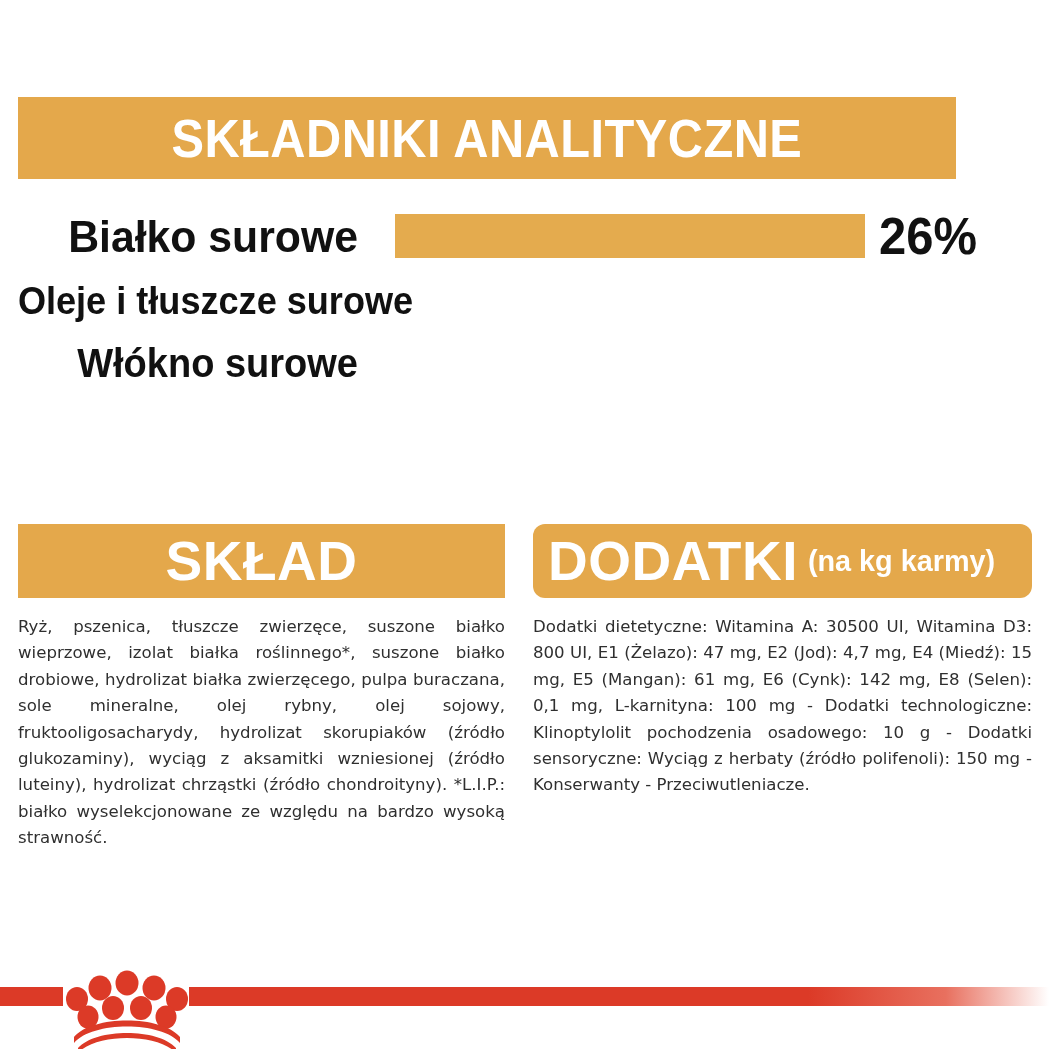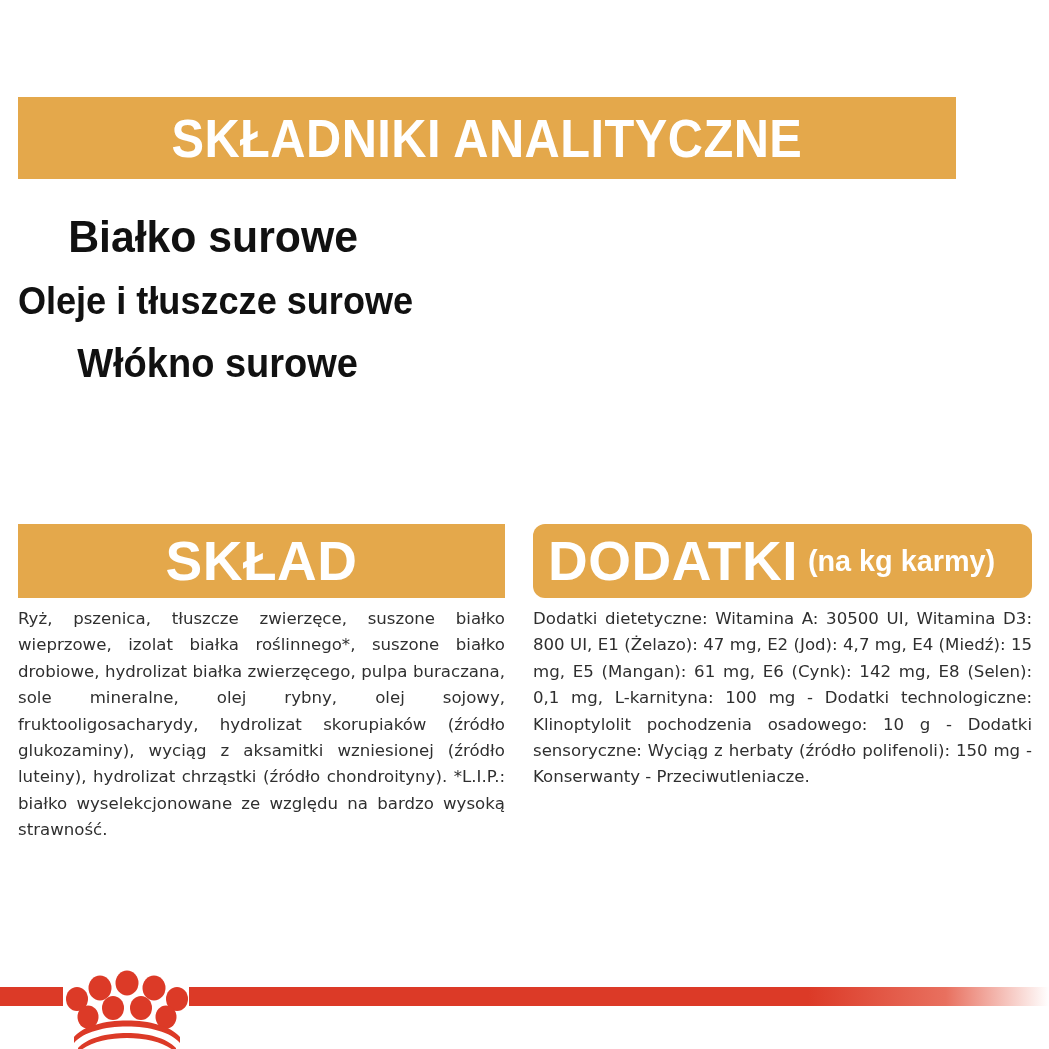--- a/index.html
+++ b/index.html
@@ -146,21 +146,21 @@
     font-family: "Liberation Sans Narrow", "Liberation Sans", sans-serif;
     font-weight: bold;
     font-size: 30px;
     line-height: 1;
     white-space: nowrap;
     margin-left: 6px;
     transform: scaleX(0.96);
   }
 
   .panel-body {
-    padding-top: 8px;
+    padding-top: 16px;
     color: #2f2f2f;
     font-family: "DejaVu Sans", sans-serif;
     font-size: 16.6px;
     line-height: 26.4px;
     text-align: justify;
     text-justify: inter-word;
     hyphens: none;
   }
   .panel-body p { margin: 0; }
 
@@ -202,20 +202,24 @@
 <div class="page">
 
   <div class="banner-analytic">
     <div class="banner-analytic-title">SKŁADNIKI ANALITYCZNE</div>
   </div>
 
   <div class="chart">
 
     <div class="chart-row chart-row-1">
       <div class="chart-label">Białko surowe</div>
+      <div class="bar-wrap">
+        <div class="bar" style="width:470px;"></div>
+        <div class="bar-value">26%</div>
+      </div>
     </div>
 
     <div class="chart-row chart-row-2">
       <div class="chart-label">Oleje i tłuszcze surowe</div>
     </div>
 
     <div class="chart-row chart-row-3">
       <div class="chart-label">Włókno surowe</div>
     </div>
 

